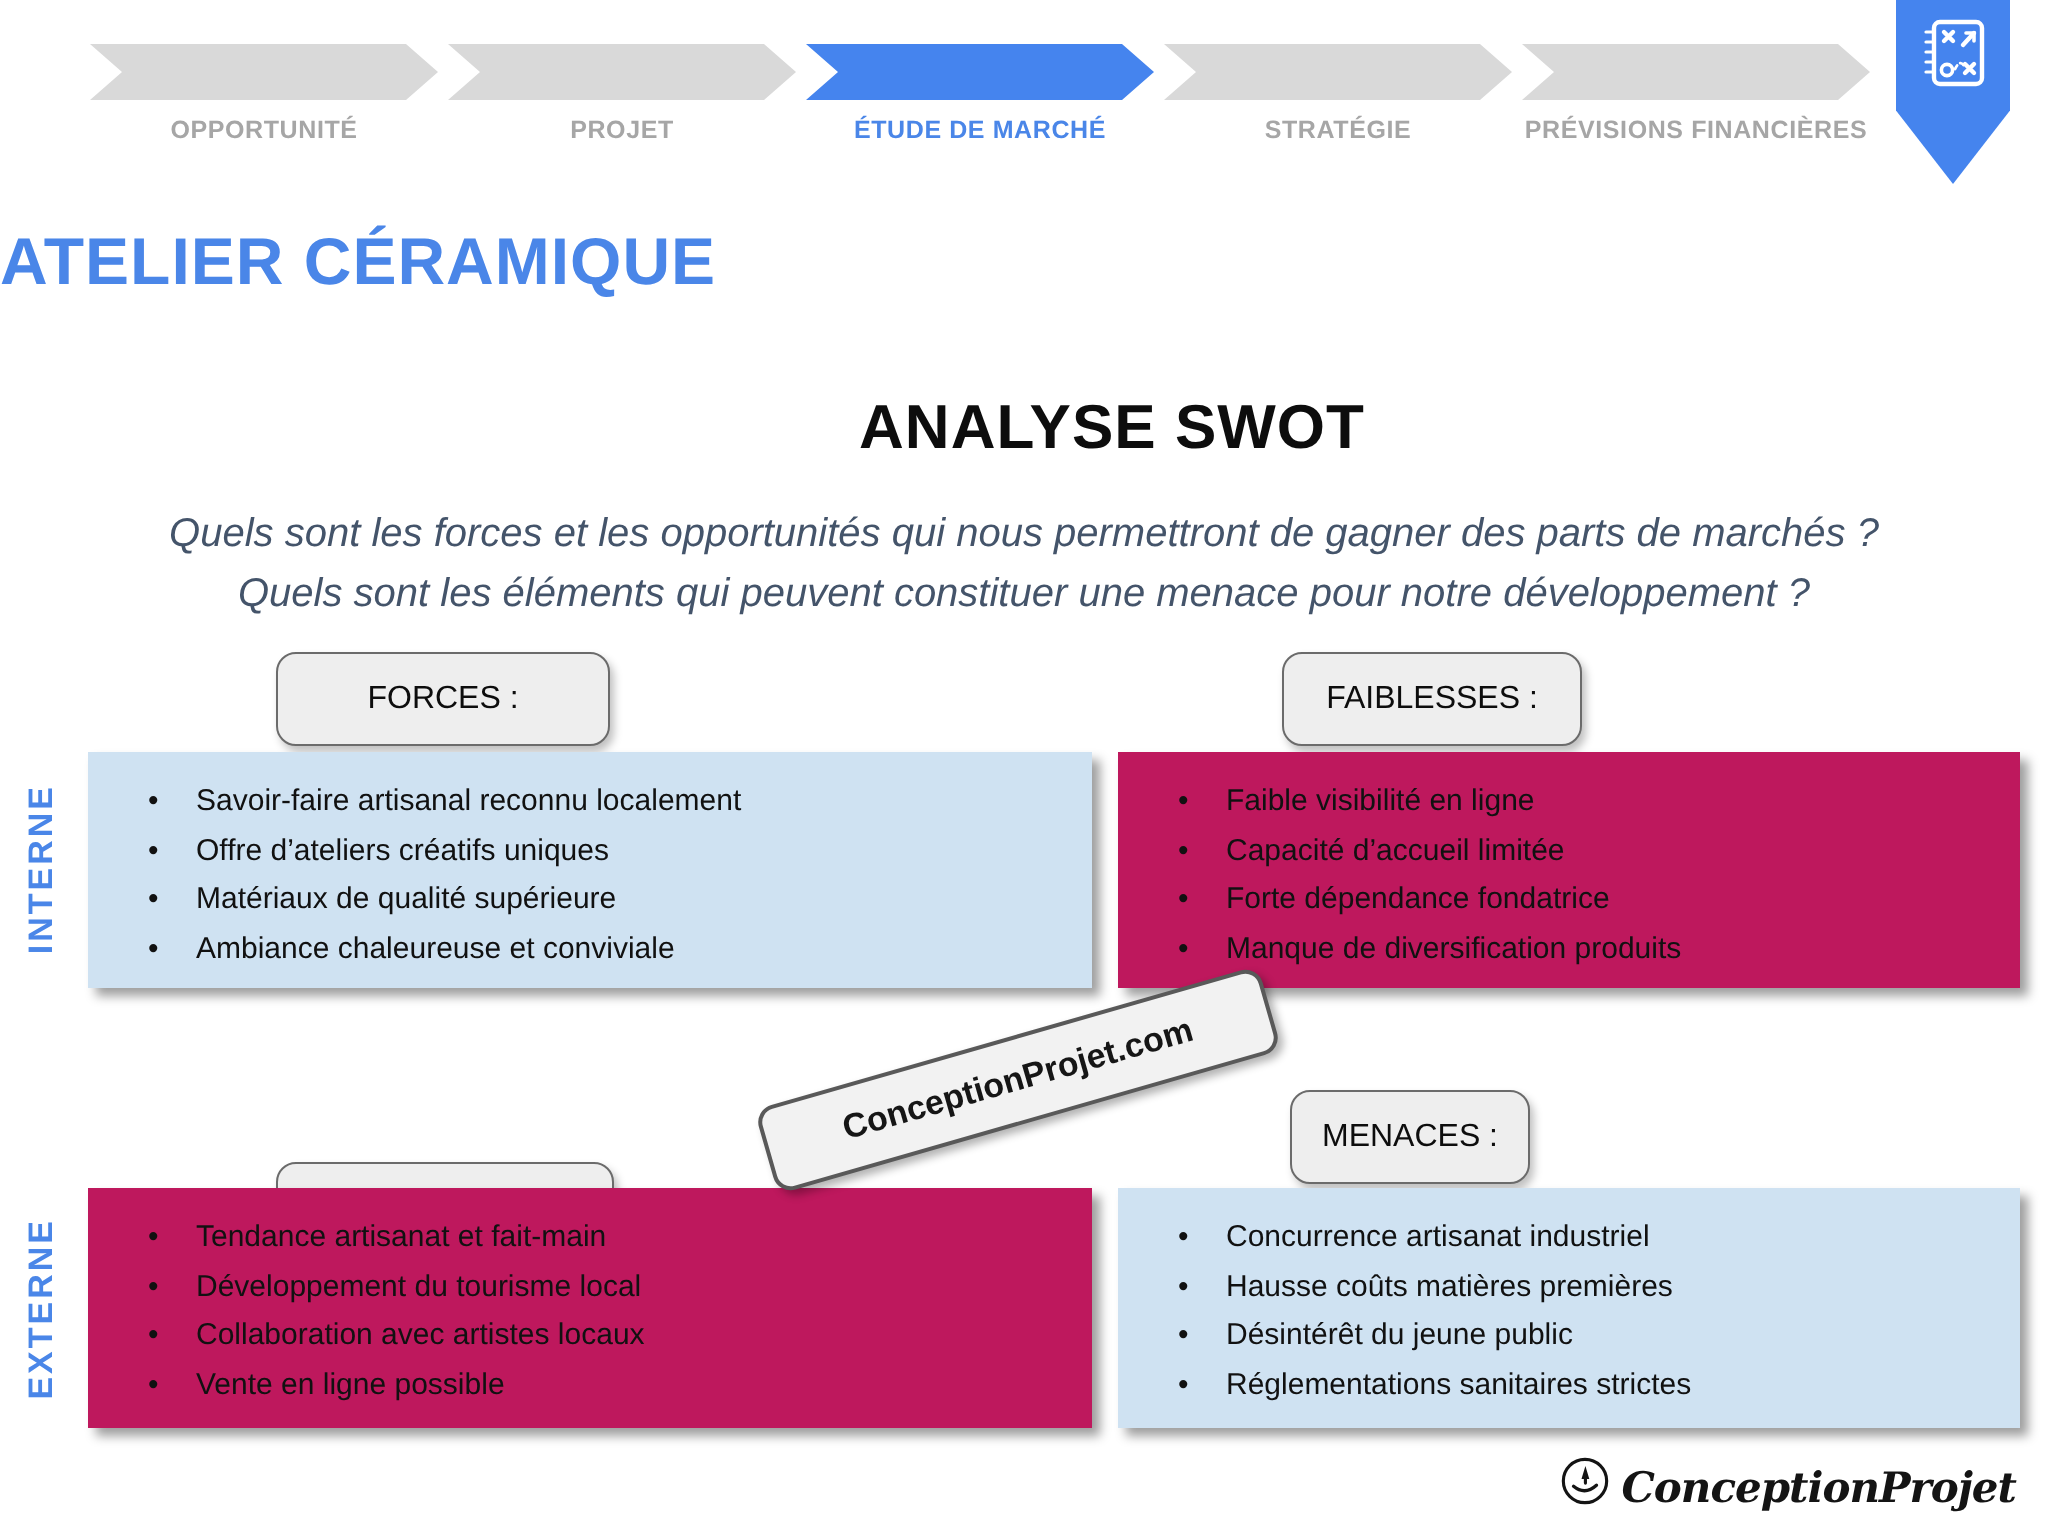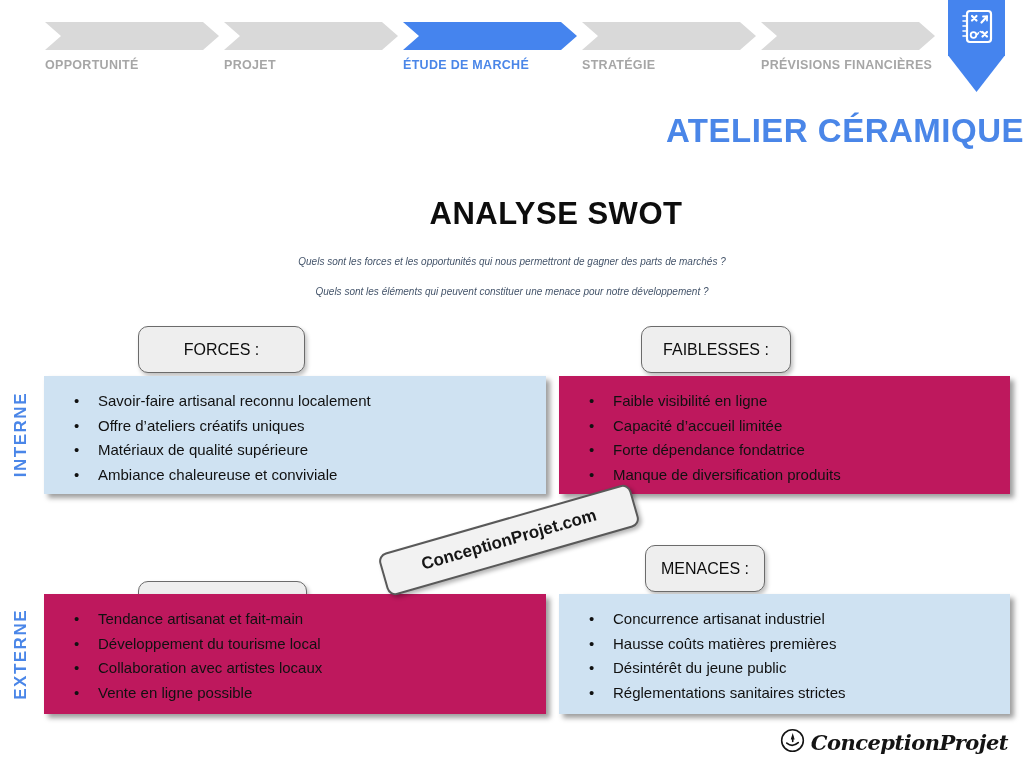--- a/index.html
+++ b/index.html
@@ -12,44 +12,44 @@
   .process-bar{position:absolute;left:45px;top:0;width:890px;}
   .steps-row{display:flex;gap:5px;margin-top:22px;}
   .step{flex:1;position:relative;}
   .chev{
     height:28px;background:#d9d9d9;
     clip-path:polygon(0 0,calc(100% - 16px) 0,100% 50%,calc(100% - 16px) 100%,0 100%,16px 50%);
   }
   .step.active .chev{background:#4584ee;}
   .labels-row{display:flex;gap:5px;margin-top:8px;}
   .step-label{
-    flex:1;font-size:12.5px;font-weight:bold;color:#a6a6a6;
+    flex:1;text-align:center;font-size:12.5px;font-weight:bold;color:#a6a6a6;
     letter-spacing:.3px;white-space:nowrap;
   }
   .step-label.active{color:#4a86e8;}
 
   
   .bookmark{
     position:absolute;left:948px;top:0;width:57px;height:92px;background:#4584ee;
     clip-path:polygon(0 0,100% 0,100% 60%,50% 100%,0 60%);
     display:flex;justify-content:center;align-items:flex-start;padding-top:8px;box-sizing:border-box;
   }
 
   
   .page-title{
-    position:absolute;left:0;top:112px;width:100%;text-align:right;
+    position:absolute;left:0;top:112px;width:100%;text-align:left;
     font-size:33px;font-weight:bold;color:#4a86e8;letter-spacing:.5px;
   }
   .page-subtitle{
     position:absolute;left:0;top:196px;width:100%;text-align:center;
     font-size:31px;font-weight:bold;color:#0d0d0d;letter-spacing:.5px;padding-left:44px;
   }
   .question{
     position:absolute;left:0;width:100%;text-align:center;
-    font-size:10px;font-style:italic;font-weight:500;color:#44546a;
+    font-size:20px;font-style:italic;font-weight:500;color:#44546a;
   }
   .q1{top:256px;} .q2{top:286px;}
 
   
   .qhead{
     position:absolute;background:#eeeeee;border:1.5px solid #6b6b6b;border-radius:10px;
     display:flex;align-items:center;justify-content:center;
     font-size:16px;font-weight:normal;color:#0d0d0d;
     box-shadow:2px 3px 4px rgba(0,0,0,.25);box-sizing:border-box;
   }

